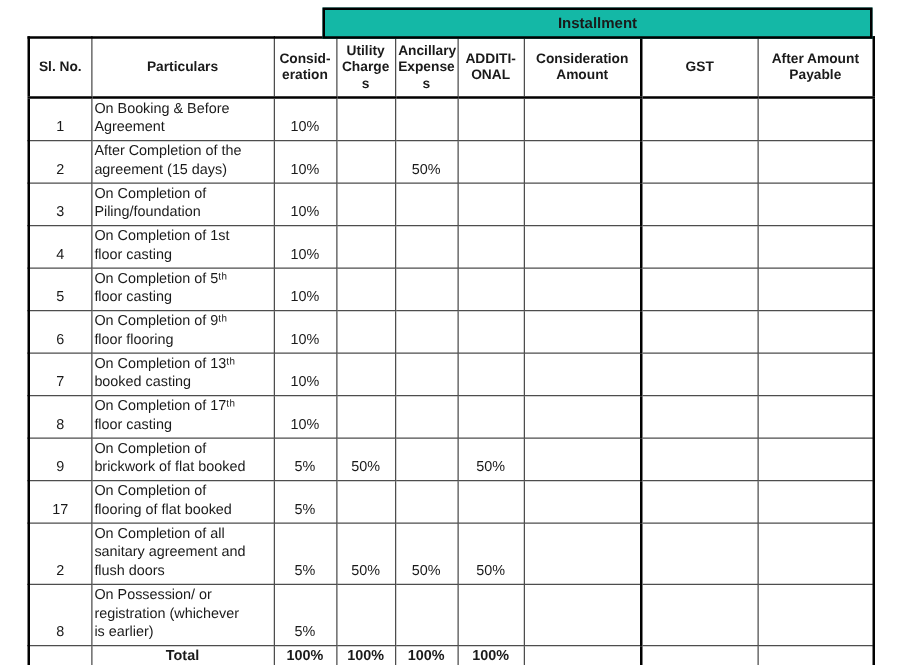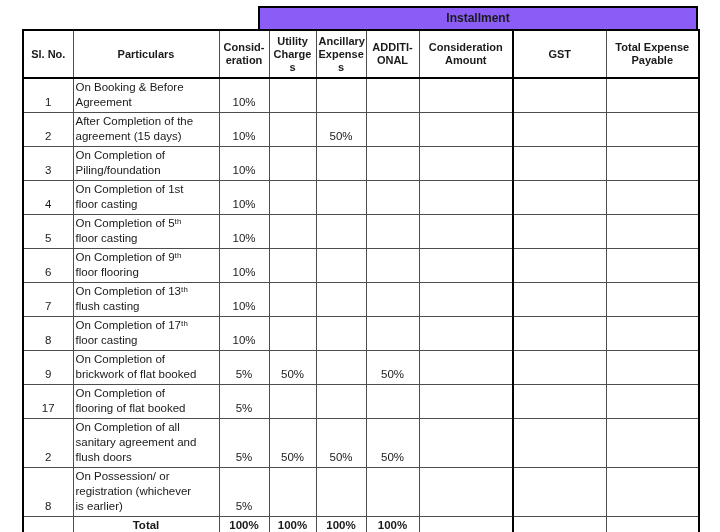--- a/index.html
+++ b/index.html
@@ -14,21 +14,21 @@
   }
   
   .installment-box {
     position: absolute;
     left: 258px;
     top: 6px;
     width: 440px;
     height: 25px;
     box-sizing: border-box;
     border: 2px solid #000;
-    background: #8b5cf6;
+    background: #14b8a6;
     font-size: 12px;
     font-weight: bold;
     text-align: center;
     line-height: 21px;
     z-index: 2;
   }
   
   table.sched {
     position: absolute;
     left: 22px;
@@ -109,21 +109,21 @@
 Charge
 s</th>
         <th>Ancillary
 Expense
 s</th>
         <th>ADDITI-
 ONAL</th>
         <th>Consideration
 Amount</th>
         <th class="gstl">GST</th>
-        <th>Total  Expense
+        <th>After  Amount
 Payable</th>
       </tr>
     </thead>
     <tbody>
   <tr>
     <td class="c">1</td>
     <td class="p">On Booking &amp; Before
 Agreement</td>
     <td class="c">10%</td>
     <td class="c"></td>
@@ -195,21 +195,21 @@
     <td class="c"></td>
     <td class="c"></td>
     <td class="c"></td>
     <td class="c gstl"></td>
     <td class="c"></td>
   </tr>
 
   <tr>
     <td class="c">7</td>
     <td class="p">On Completion of 13ᵗʰ
-flush casting</td>
+booked casting</td>
     <td class="c">10%</td>
     <td class="c"></td>
     <td class="c"></td>
     <td class="c"></td>
     <td class="c"></td>
     <td class="c gstl"></td>
     <td class="c"></td>
   </tr>
 
   <tr>

